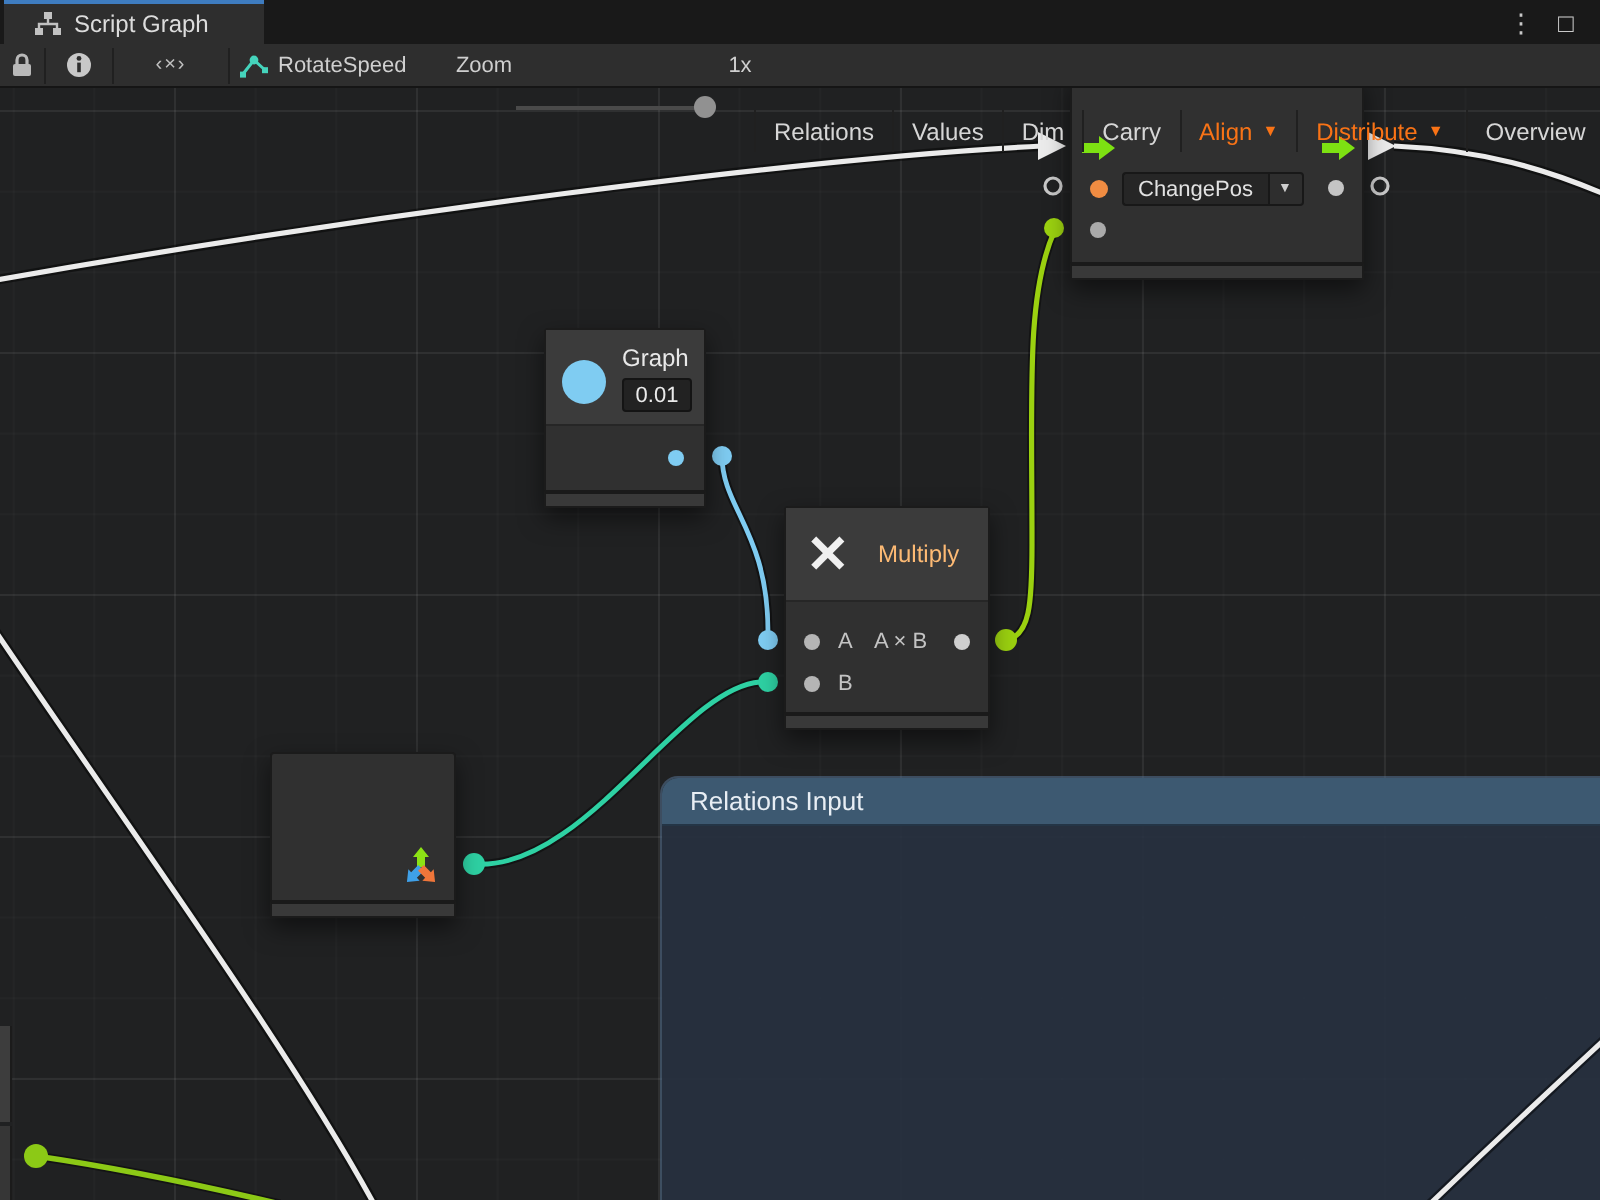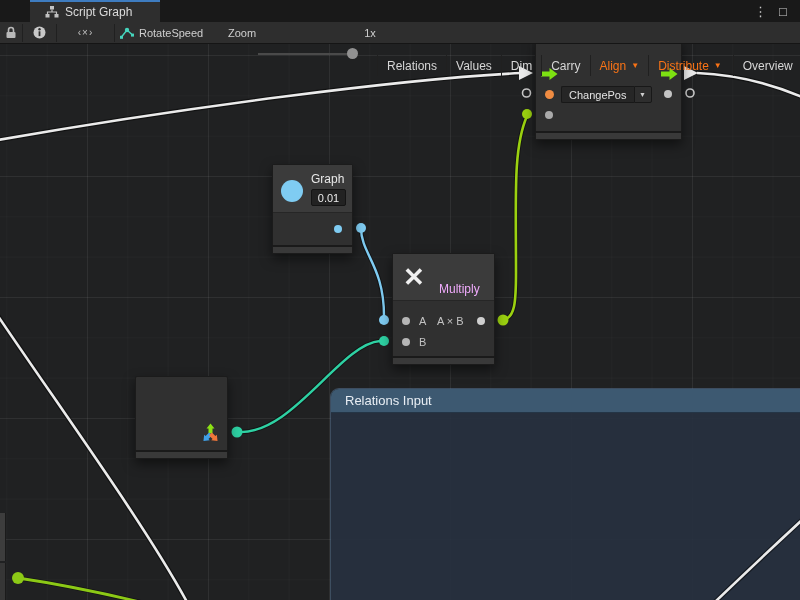--- a/index.html
+++ b/index.html
@@ -4,21 +4,21 @@
 <style>
   * { margin:0; padding:0; box-sizing:border-box; }
   html,body { width:800px; height:600px; overflow:hidden; background:#111; }
   body { font-family:"Liberation Sans", sans-serif; position:relative; color:#d6d6d6; }
   #stage { position:absolute; inset:0; width:800px; height:600px; overflow:hidden; }
 
   
   .tabbar { position:absolute; left:0; top:0; width:800px; height:22px; background:#191919; z-index:30; }
   .tab-active { position:absolute; left:2px; top:0; width:130px; height:22px; background:#2e2e2e;
                 border-top:2px solid #3e7cc0; display:flex; align-items:center; gap:6px; padding-left:15px;
-                font-size:12px; color:#dcdcdc;margin-left:28px; }
+                font-size:12px; color:#dcdcdc; }
   .winctl { position:absolute; top:0; height:22px; display:flex; align-items:center; color:#c9c9c9; font-size:13px; }
   .winctl span { padding:0 6px; cursor:default; }
 
   
   .toolbar { position:absolute; left:0; top:22px; width:800px; height:22px; background:#2e2e2e;
              border-bottom:1px solid #151515; z-index:30; font-size:12px; color:#d6d6d6; }
   .tbtn { position:absolute; top:0; height:21px; display:flex; align-items:center; justify-content:center; }
   .sep { position:absolute; top:2px; height:18px; width:1px; background:#202020; }
   .tb-right { position:absolute; left:377px; top:0; height:21px; display:flex; }
   .tb-right .mbtn { height:21px; display:flex; align-items:center; padding:0 9px; border-left:1px solid #202020; white-space:nowrap;margin-top:33px; }
@@ -69,21 +69,21 @@
 
   
   .float-circle { position:absolute; left:8px; top:15px; width:22px; height:22px; border-radius:50%; background:#7fccf2; }
   .float-title { position:absolute; left:38px; top:7px; font-size:12px; color:#e8e8e8; }
   .float-field { position:absolute; left:38px; top:24px; width:35px; height:17px; background:#222;
                  border:1px solid #141414; border-radius:2px; font-size:11px; color:#eaeaea;
                  display:flex; align-items:center; justify-content:center; }
 
   
   .mult-x { position:absolute; left:10px; top:8px; font-size:26px; font-weight:700; color:#f0f0f0; }
-  .mult-title { position:absolute; left:46px; top:28px; font-size:12px; color:#f0abfc; }
+  .mult-title { position:absolute; left:46px; top:16px; font-size:12px; color:#fdba74; }
 
   
   .v3-type { position:absolute; left:41px; top:6px; font-size:11px; color:#cfcfcf; }
   .v3-title { position:absolute; left:41px; top:20px; font-size:13px; color:#e8e8e8; }
 
   .edge-node { position:absolute; background:#3d3d3d; border-right:1px solid #1b1b1b; z-index:10; }
 
   .icon { display:inline-flex; align-items:center; justify-content:center; }
 </style>
 </head>

